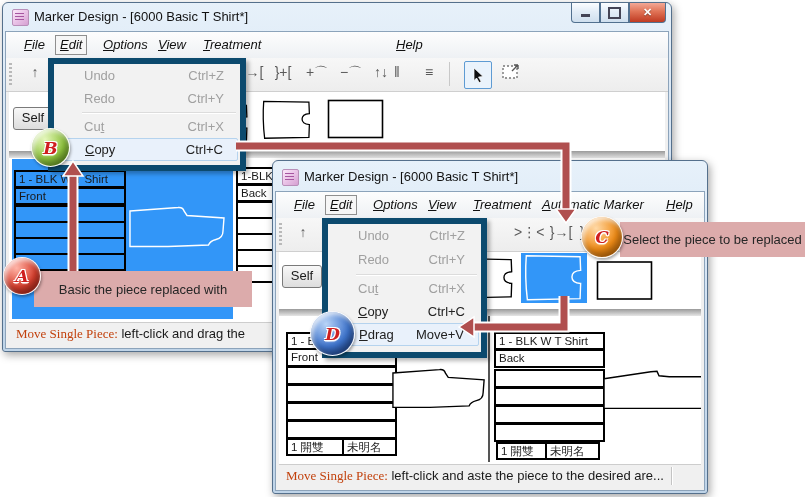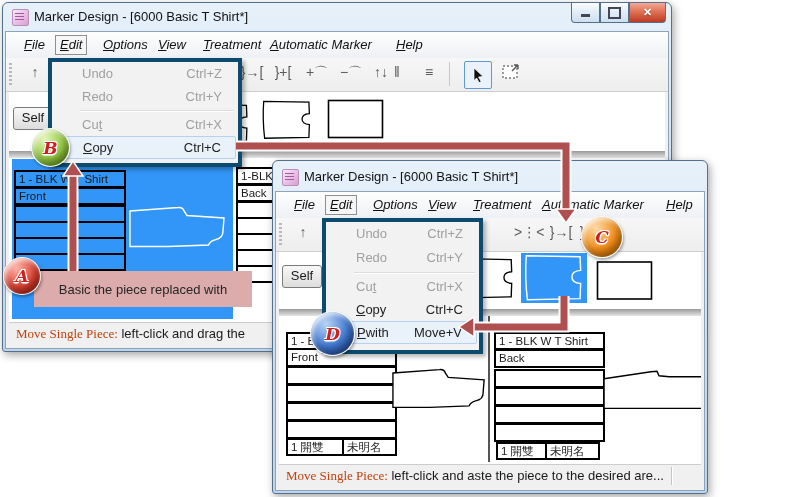--- a/index.html
+++ b/index.html
@@ -39,21 +39,21 @@
             border-radius:2px;display:flex;align-items:center;justify-content:center;}
   .content{position:absolute;left:3px;right:3px;top:60px;bottom:26px;background:#ffffff;overflow:hidden;}
   .statusbar{position:absolute;left:3px;right:3px;bottom:3px;height:22px;background:#f0f0f0;
              border-top:1px solid #cdcdcd;font-size:13px;line-height:21px;padding-left:7px;white-space:nowrap;overflow:hidden;}
   .st-hl{color:#c2410c;font-family:Liberation Serif, serif;}
   .st-sep{position:absolute;top:2px;width:1px;height:18px;background:#c4c4c4;box-shadow:1px 0 0 #fff;}
   .btn{position:absolute;border:1px solid #7a7a7a;border-radius:3px;background:linear-gradient(180deg,#f8f8f8,#dddddd);
        font-size:13px;text-align:center;line-height:20px;}
   .splitter{position:absolute;left:0;right:0;height:7px;background:linear-gradient(180deg,#9a9a9a,#c7c7c7 60%,#e6e6e6);}
   
-  .popup{position:absolute;background:#f2f2f2;border:4px solid #0c4a6e;box-shadow:3px 3px 4px rgba(0,0,0,.28);}
+  .popup{position:absolute;background:#f2f2f2;border:6px solid #0c4a6e;box-shadow:3px 3px 4px rgba(0,0,0,.28);}
   .mi{position:relative;height:23px;line-height:23px;font-size:13px;color:#222;}
   .mi .mi-label{position:absolute;left:30px;}
   .mi .mi-accel{position:absolute;right:16px;}
   .mi.disabled{color:#a0a0a0;}
   .mi .u{text-decoration:underline;}
   .mi.hl{background:#e9f1fb;border:1px solid #b5d3ee;border-radius:2px;height:21px;line-height:21px;margin:0 2px;}
   .mi.hl .mi-label{left:28px;}
   .mi.hl .mi-accel{right:14px;}
   .msep{height:1px;background:#dcdcdc;margin:2px 4px 2px 28px;box-shadow:0 1px 0 #fff;}
   
@@ -92,21 +92,20 @@
           </div>
       </div>
     </div>
     <div class="win-body">
       <div class="menubar">
         <span class="mb-item" style="left:14px;"><span class="u">F</span><span>ile</span></span>
         <span class="mb-item pressed" style="left:49px;"><span class="u">E</span><span>dit</span></span>
         <span class="mb-item" style="left:93px;"><span class="u">O</span><span>ptions</span></span>
         <span class="mb-item" style="left:148px;"><span class="u">V</span><span>iew</span></span>
         <span class="mb-item" style="left:193px;"><span class="u">T</span><span>reatment</span></span>
-        <span class="mb-item" style="left:260px;"><span class="u">A</span><span>utomatic Marker</span></span>
         <span class="mb-item" style="left:386px;"><span class="u">H</span><span>elp</span></span>
       </div>
       <div class="toolbar">
         <div class="grip"></div>
         <span class="tool-glyph" style="left:14px;">↑</span>
         <span class="tool-glyph" style="left:231px;">}→[</span>
         <span class="tool-glyph" style="left:262px;">}+[</span>
         <span class="tool-glyph" style="left:296px;">+⌒</span>
         <span class="tool-glyph" style="left:330px;">−⌒</span>
         <span class="tool-glyph" style="left:360px;">↑↓</span>
@@ -269,40 +268,41 @@
     <div class="msep"></div>
     <div class="mi disabled">
         <span class="mi-label"><span>Cu</span><span class="u">t</span><span></span></span>
         <span class="mi-accel">Ctrl+X</span>
       </div>
     <div class="mi">
         <span class="mi-label"><span></span><span class="u">C</span><span>opy</span></span>
         <span class="mi-accel">Ctrl+C</span>
       </div>
     <div class="mi hl">
-        <span class="mi-label"><span></span><span class="u">P</span><span>with</span></span>
+        <span class="mi-label"><span></span><span class="u">P</span><span>drag</span></span>
         <span class="mi-accel">Move+V</span>
       </div>
   </div>
 
   <svg class="overlay" width="805" height="497" style="z-index:20;">
 
     <path d="M73 282 L73 172" stroke="#fff" stroke-width="11" fill="none"></path>
     <path d="M73 282 L73 172" stroke="#b04f4f" stroke-width="7" fill="none"></path>
     <polygon points="73,161 63,176 83,176" fill="#b04f4f" stroke="#fff" stroke-width="1.5"></polygon>
 
     <path d="M236 146 L566 146 L566 212" stroke="#fff" stroke-width="11" fill="none"></path>
     <path d="M236 146 L566 146 L566 212" stroke="#b04f4f" stroke-width="7" fill="none"></path>
     <polygon points="566,223 556,209 576,209" fill="#b04f4f" stroke="#fff" stroke-width="1.5"></polygon>
 
     <path d="M564 296 L564 327 L472 327" stroke="#fff" stroke-width="11" fill="none"></path>
     <path d="M564 296 L564 327 L472 327" stroke="#b04f4f" stroke-width="7" fill="none"></path>
     <polygon points="459,327 474,317 474,337" fill="#b04f4f" stroke="#fff" stroke-width="1.5"></polygon>
   </svg>
 
   <div class="note" style="left:34px;top:271px;width:218px;height:36px;">Basic the piece replaced with</div>
+  <div class="note" style="left:620px;top:222px;width:185px;height:35px;">Select the piece to be replaced</div>
 
   <div class="badge" style="left:3px;top:257px;width:36px;height:36px;background:radial-gradient(circle at 35% 28%,#ffb3a6,#d8402f 55%,#8f170b);">A</div>
   <div class="badge" style="left:31px;top:128px;width:37px;height:37px;background:radial-gradient(circle at 35% 28%,#e5f7bb,#8fc43e 55%,#4c7a15);">B</div>
   <div class="badge" style="left:581px;top:216px;width:40px;height:40px;background:radial-gradient(circle at 35% 28%,#ffd9a6,#ef8b16 55%,#a85804);">C</div>
   <div class="badge" style="left: 310px; top: 311px; width: 43px; height: 43px; background: radial-gradient(circle at 35% 28%, rgb(185, 212, 247), rgb(62, 116, 204) 55%, rgb(18, 47, 110) 100%);">D</div>
 
 </div>
 
 </body></html>

